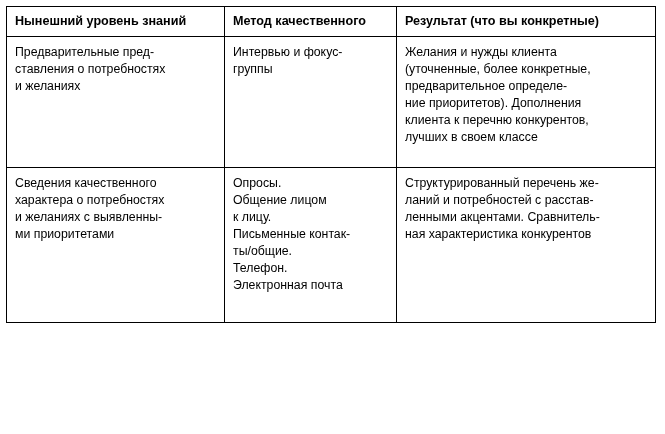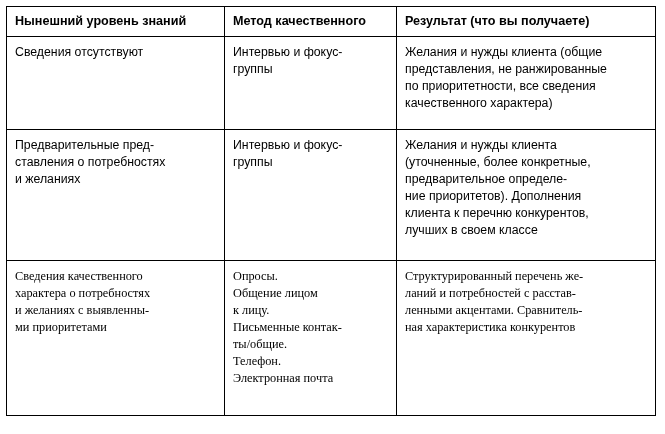--- a/index.html
+++ b/index.html
@@ -43,55 +43,40 @@
   }
   col.c1 { width: 218px; }
   col.c2 { width: 172px; }
   col.c3 { width: 259px; }
   .cell-line {
     display: block;
     white-space: pre-wrap;
   }
   .row-a td { height: 78px; }
   .row-b td { height: 116px; }
-  .row-c td { height: 140px; font-family: Liberation Serif, serif; }
+  .row-c td { height: 140px; }
 </style>
 </head>
 <body>
 
 <div class="page">
   <table class="knowledge-table">
     <colgroup>
       <col class="c1">
       <col class="c2">
       <col class="c3">
     </colgroup>
     <thead>
       <tr>
         <th>Нынешний уровень знаний</th>
         <th>Метод качественного</th>
-        <th>Результат (что вы получаете)</th>
+        <th>Результат (что вы конкретные)</th>
       </tr>
     </thead>
     <tbody>
-      <tr class="row-a">
-        <td>
-            <span class="cell-line">Сведения отсутствуют</span>
-          </td>
-        <td>
-            <span class="cell-line">Интервью и фокус-
-группы</span>
-          </td>
-        <td>
-            <span class="cell-line">Желания и нужды клиента (общие
-представления, не ранжированные
-по приоритетности, все сведения
-качественного характера)</span>
-          </td>
-      </tr>
       <tr class="row-b">
         <td>
             <span class="cell-line">Предварительные пред-
 ставления о потребностях
 и желаниях</span>
           </td>
         <td>
             <span class="cell-line">Интервью и фокус-
 группы</span>
           </td>

